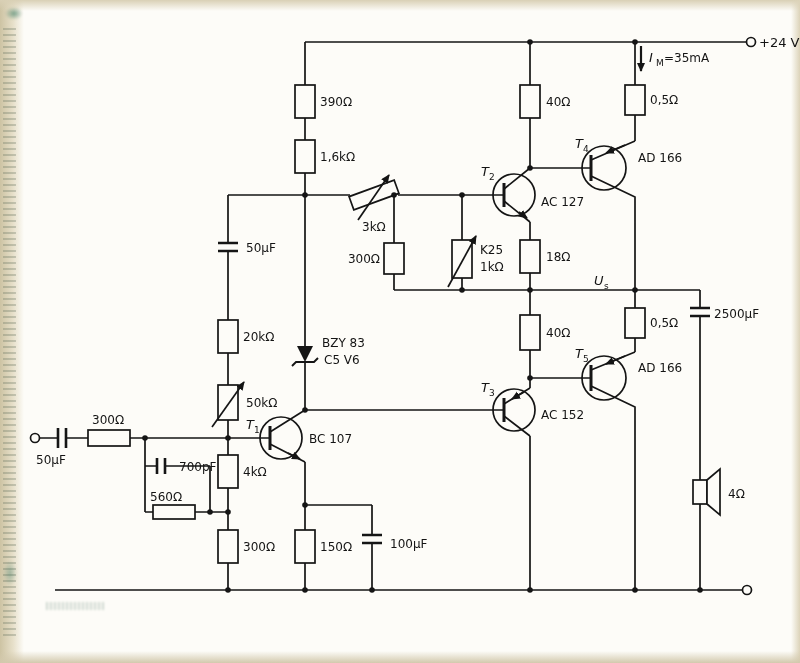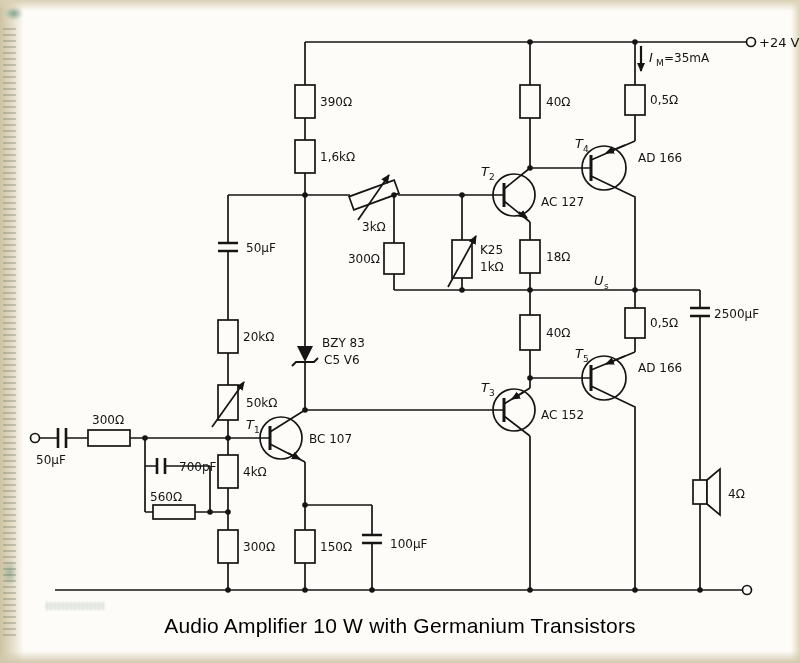--- a/index.html
+++ b/index.html
@@ -224,14 +224,13 @@
       <text x="541" y="419">AC 152</text>
       <text x="575" y="148" class="big ital">T</text>
       <text x="583" y="152" class="sub">4</text>
       <text x="638" y="162">AD 166</text>
       <text x="575" y="358" class="big ital">T</text>
       <text x="583" y="362" class="sub">5</text>
       <text x="638" y="372">AD 166</text>
     </g>
   </svg>
 
-  <div class="caption">Audio Amplifier 10 W with Germanium Transistors</div>
 </div>
 
 </body></html>

